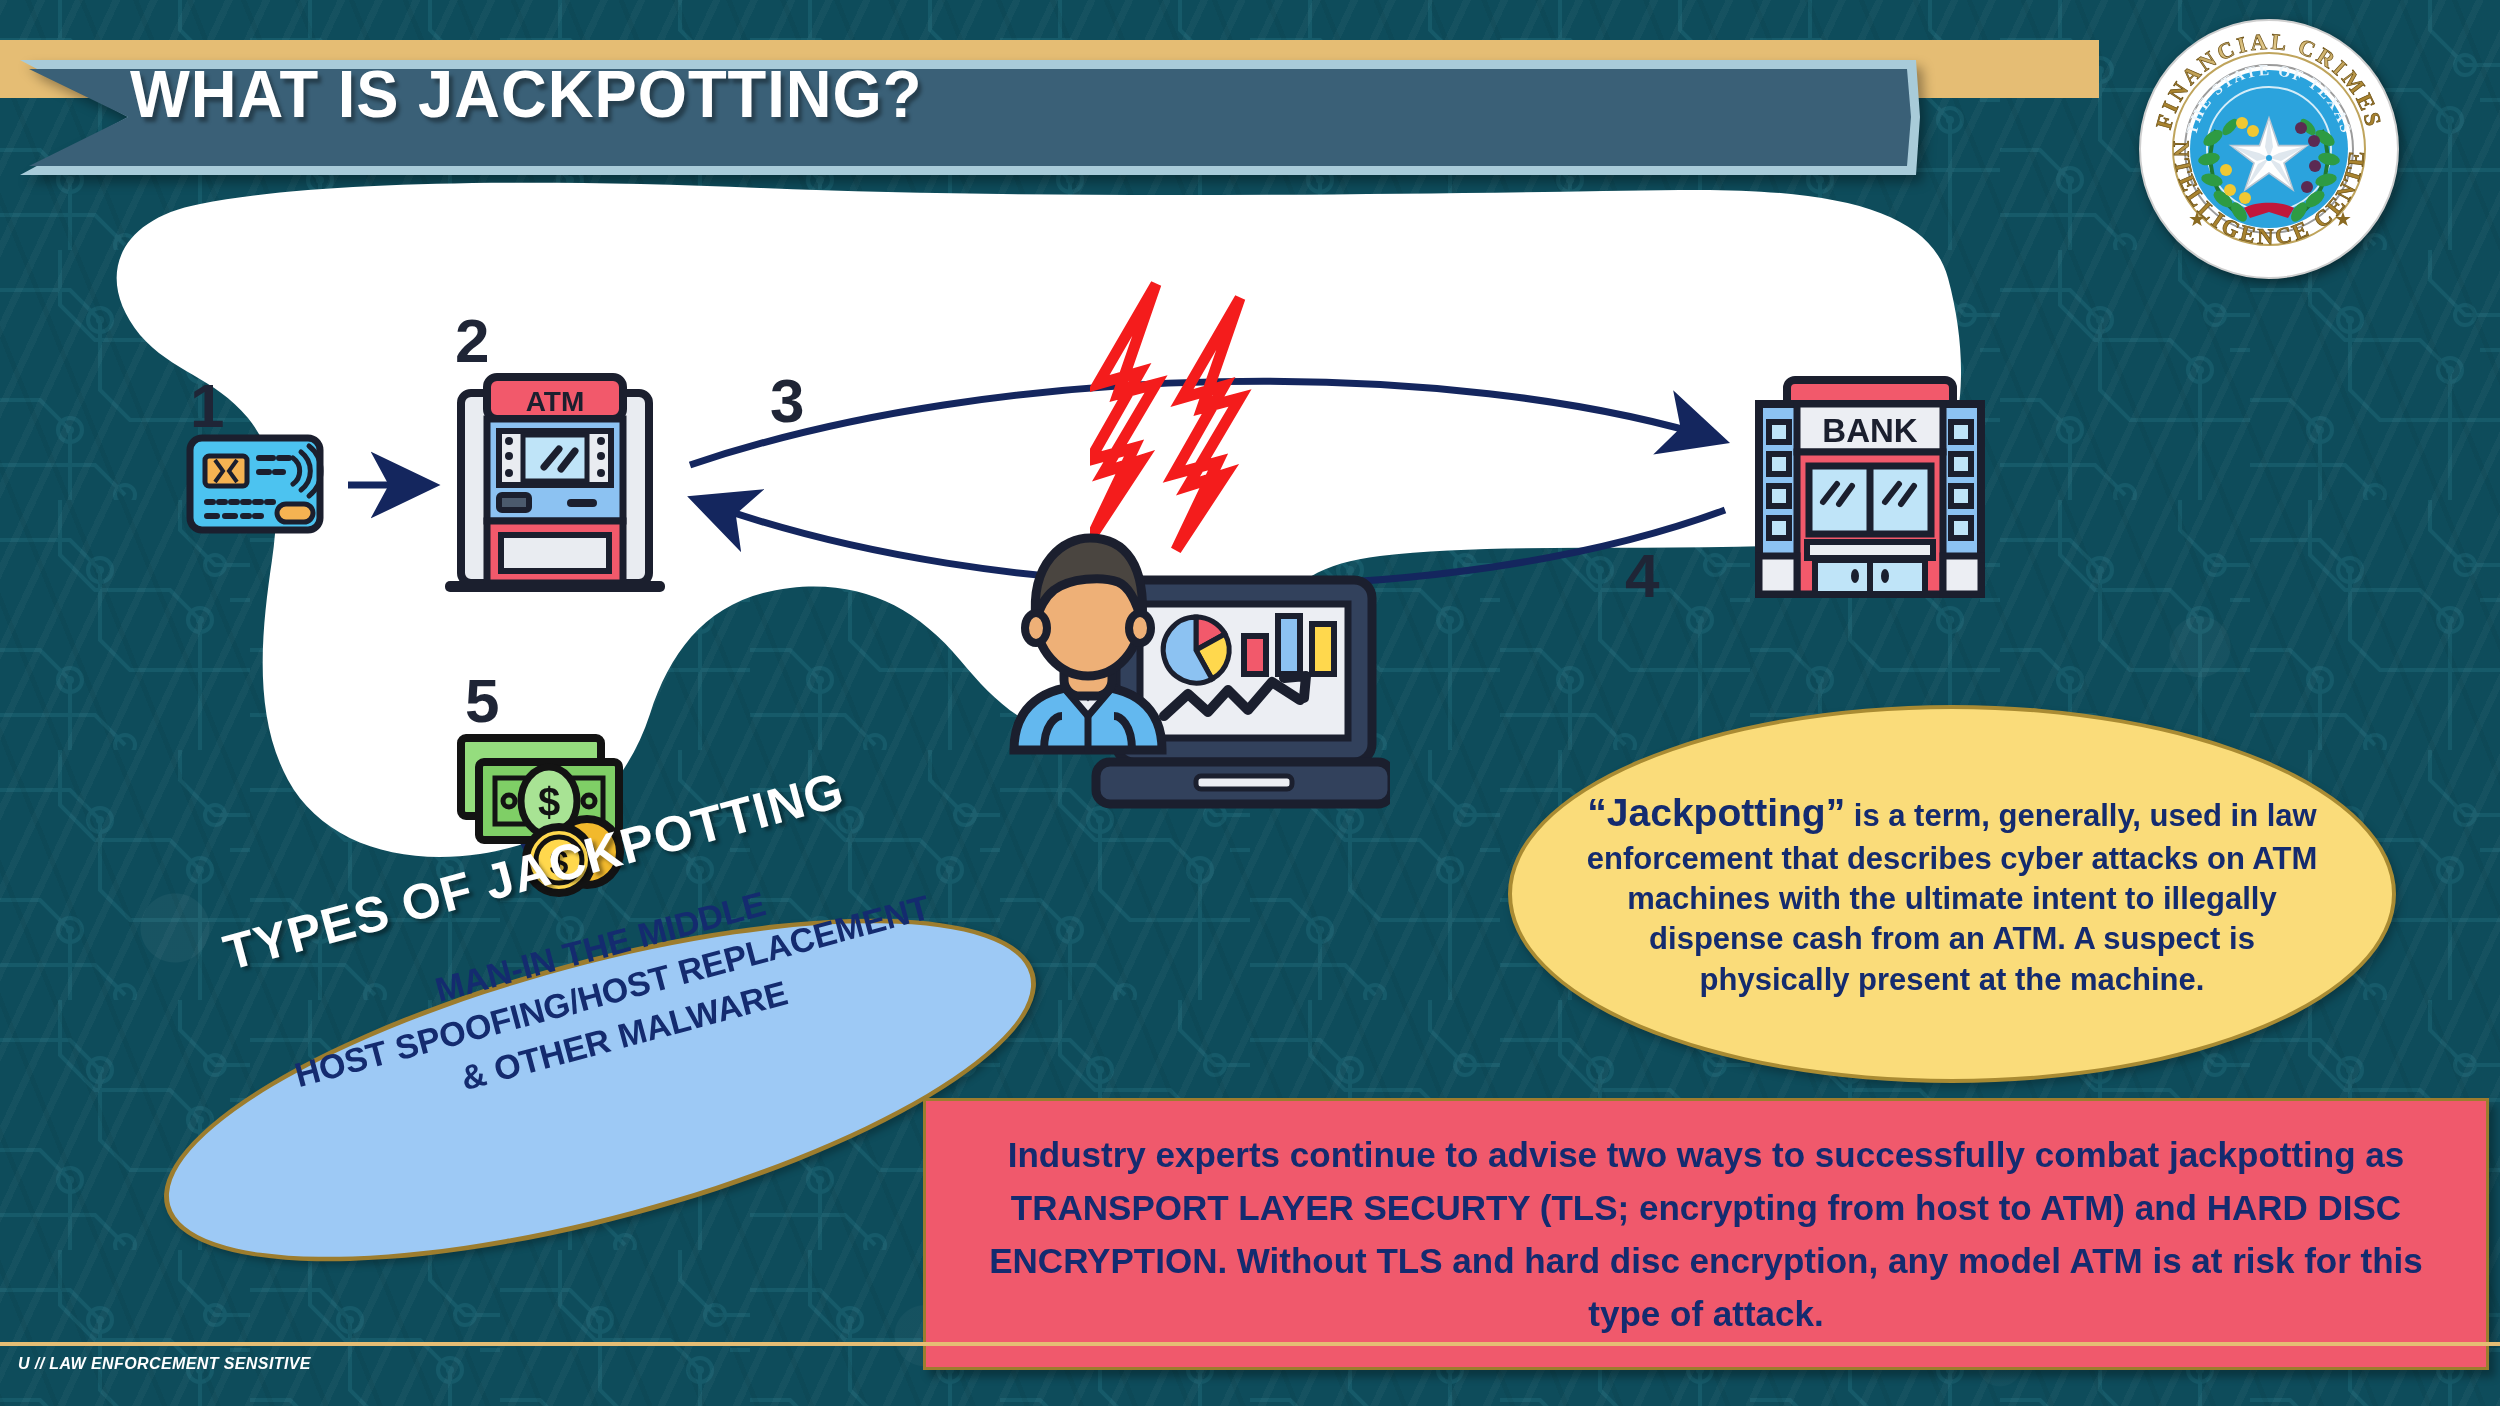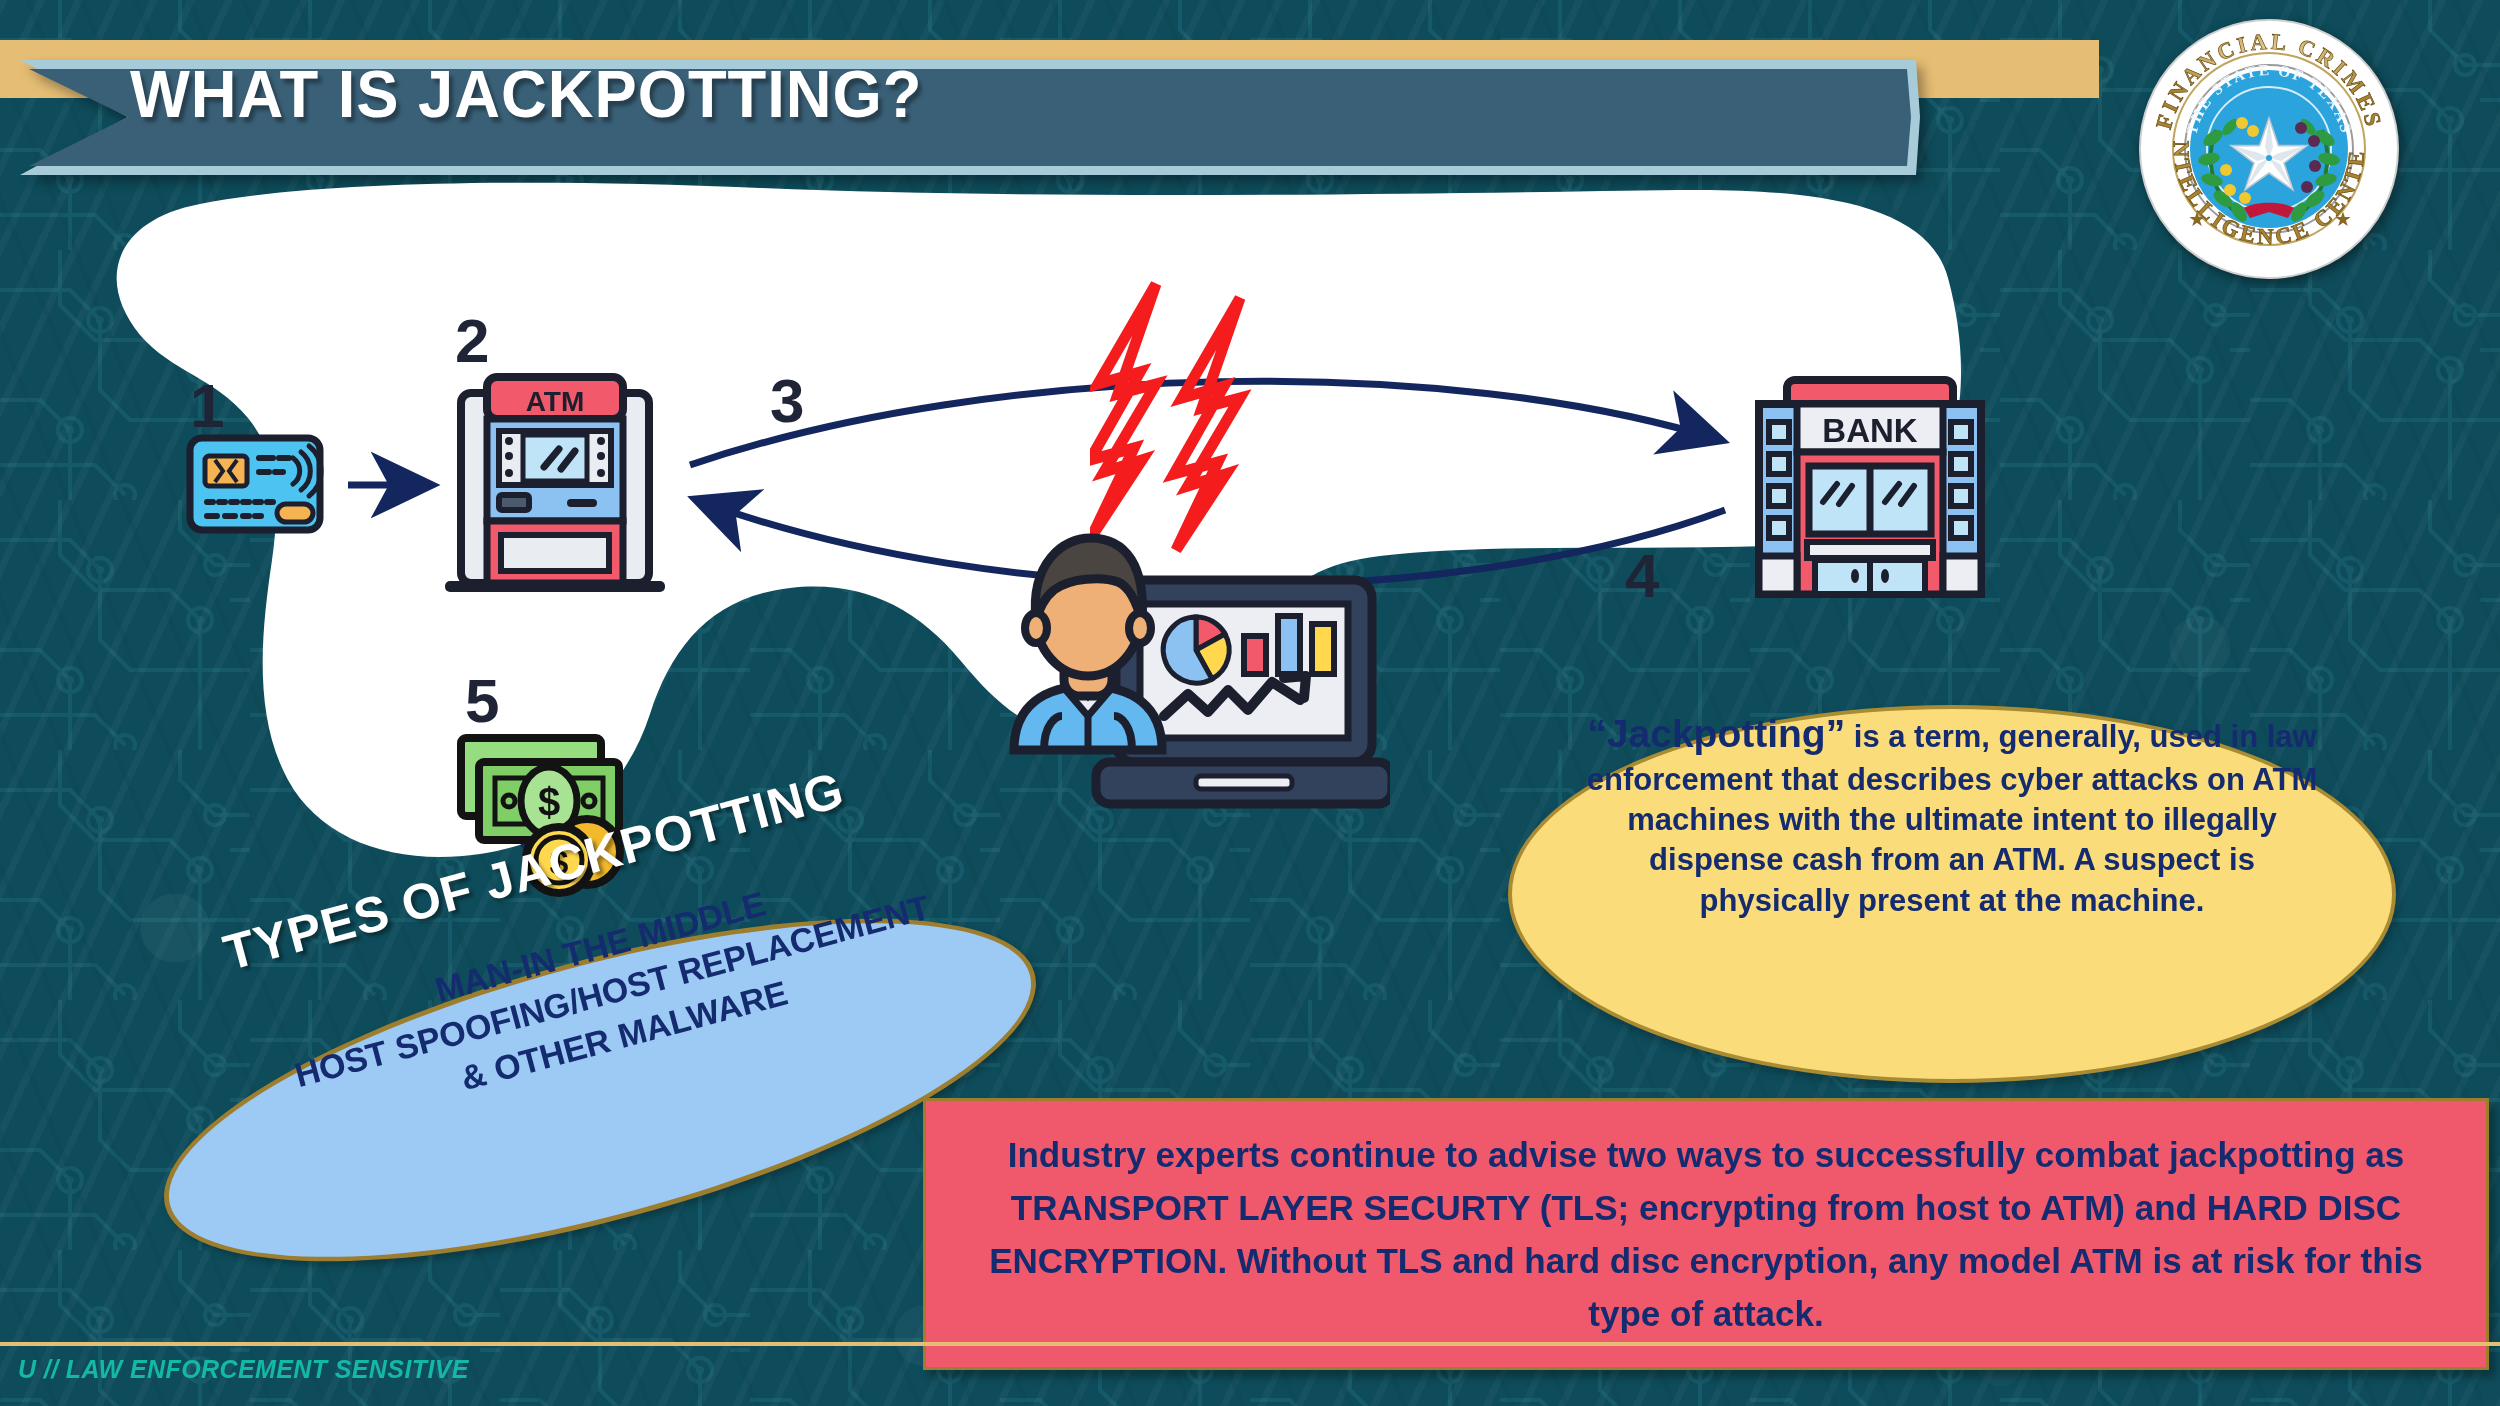--- a/index.html
+++ b/index.html
@@ -94,21 +94,21 @@
     transform:rotate(-15deg);transform-origin:left top;
     color:#142b6f;font-size:34px;font-weight:bold;line-height:1.35;
     text-align:center;white-space:nowrap;
   }
 
   
   .yellow-ellipse{
     position:absolute;left:1508px;top:705px;width:880px;height:370px;
     background:#fadc7a;border:4px solid #a98b33;border-radius:50%/50%;
     box-shadow:3px 5px 8px rgba(0,0,0,.25);
-    display:flex;justify-content:center;
+    display:flex;align-items:center;justify-content:center;
   }
   .yellow-text{
     width:740px;text-align:center;color:#142b6f;
     font-size:31px;line-height:1.30;font-weight:bold;
   }
   .yellow-text .term{font-size:39px;}
 
   
   .red-box{
     position:absolute;left:878px;top:1098px;width:1560px;height:266px;
@@ -118,21 +118,21 @@
   }
   .red-text{
     width:1490px;text-align:center;color:#142b6f;
     font-size:35px;line-height:1.52;font-weight:bold;
   }
 
   
   .footer-rule{position:absolute;left:0;top:1342px;width:2500px;height:4px;background:#e5bd74;}
   .footer-text{
     position:absolute;left:18px;top:1355px;
-    color:#14b8a6;font-size:25px;font-weight:bold;font-style:italic;letter-spacing:.4px;
+    color:#ffffff;font-size:16px;font-weight:bold;font-style:italic;letter-spacing:.4px;
   }
 </style>
 </head>
 <body>
 
 <div id="slide">
 
   <div class="bg-base"></div>
   <svg class="bg-traces" viewBox="0 0 2500 1406" preserveAspectRatio="none">
     <defs>

